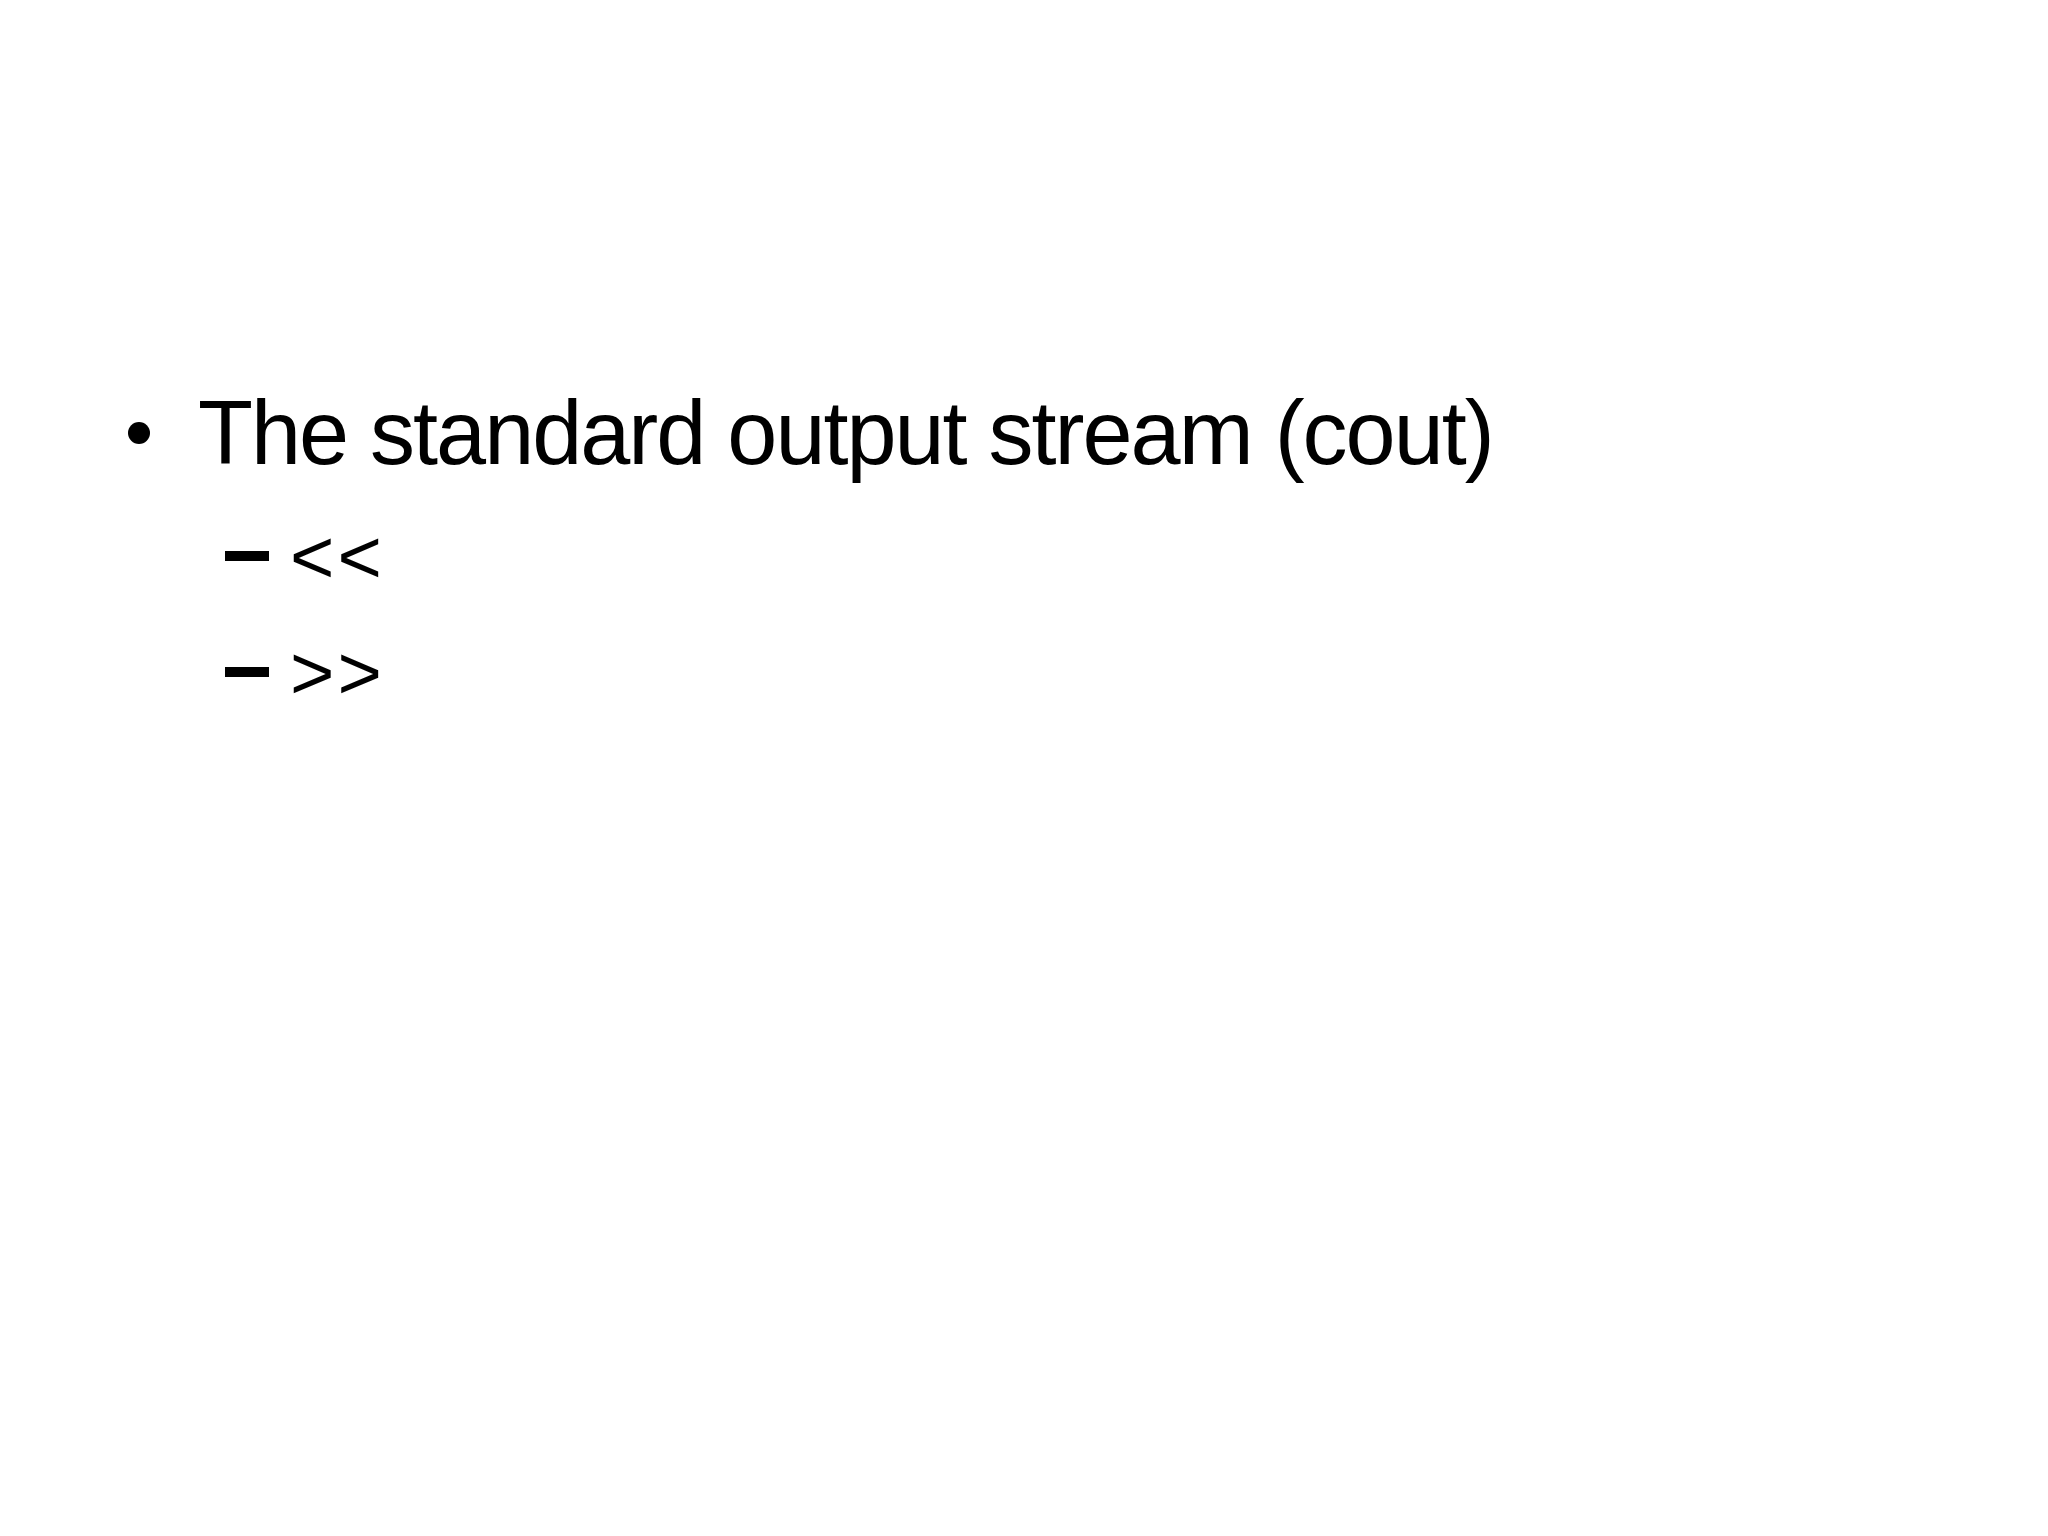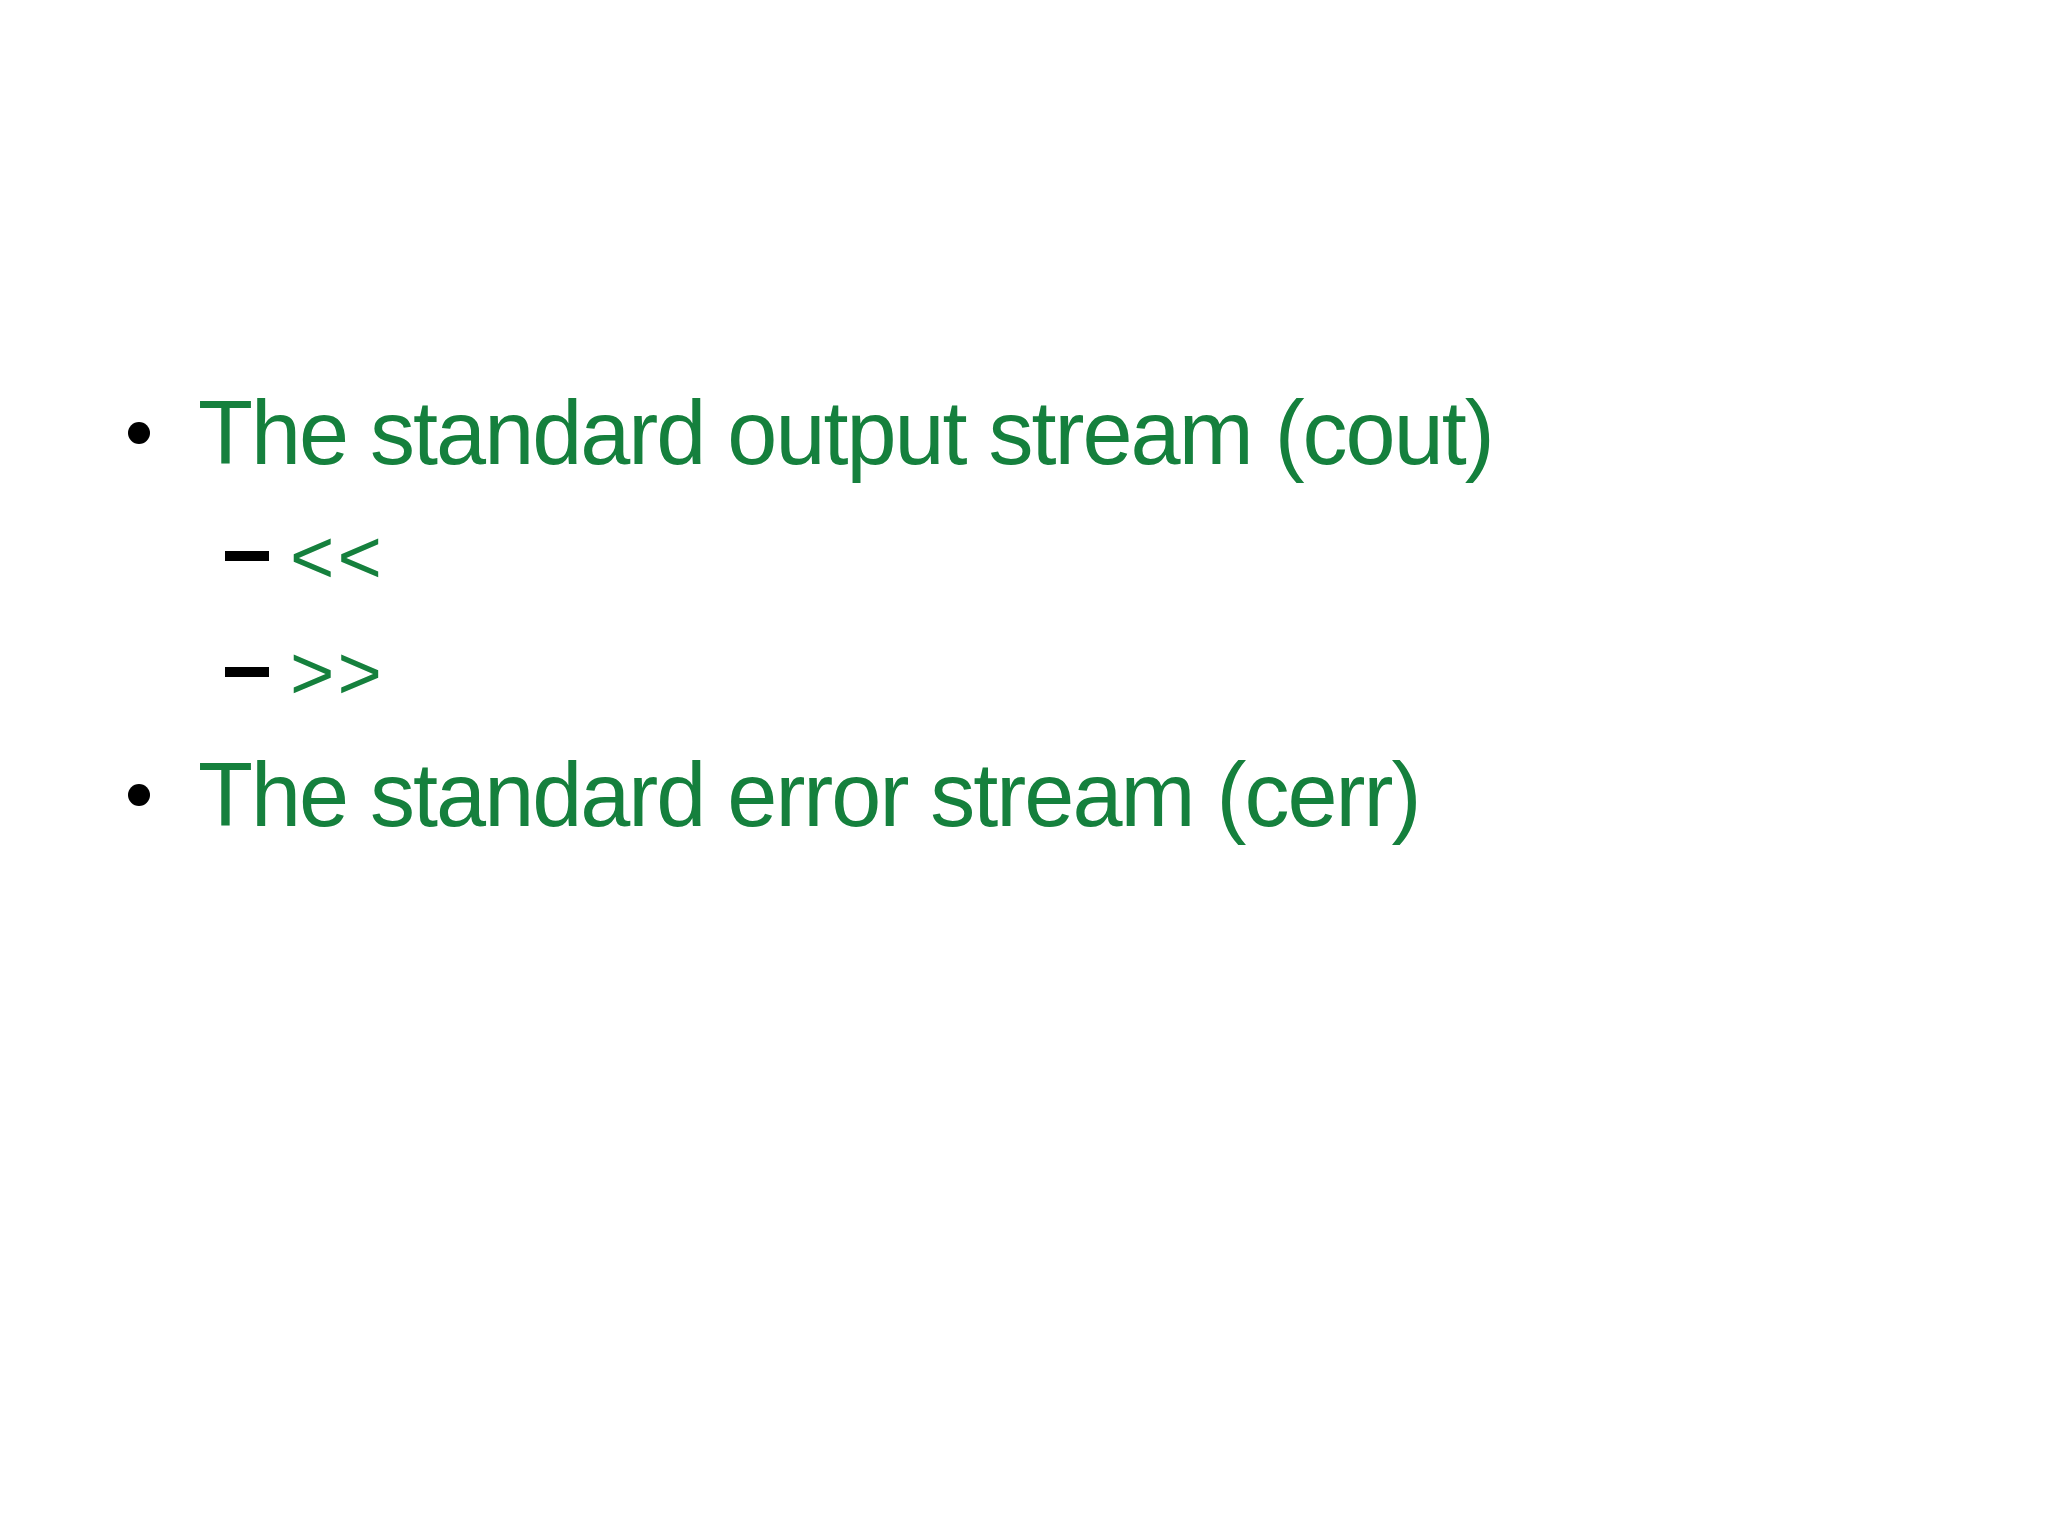--- a/index.html
+++ b/index.html
@@ -7,21 +7,21 @@
     padding: 0;
     background: #ffffff;
   }
   .slide {
     position: relative;
     width: 2048px;
     height: 1536px;
     background: #ffffff;
     overflow: hidden;
     font-family: "Liberation Sans", "DejaVu Sans", sans-serif;
-    color: #15803d;
+    color: #000000;
     border-radius: 7px;
   }
   .content {
     position: absolute;
     left: 0;
     top: 368px;
     width: 2048px;
   }
   .row {
     position: relative;
@@ -79,20 +79,16 @@
       <span class="dash"></span>
       <span class="txt">&lt;&lt;</span>
     </div>
 
 
     <div class="row sub">
       <span class="dash"></span>
       <span class="txt">&gt;&gt;</span>
     </div>
 
-    <div class="row main">
-      <span class="dot"></span>
-      <span class="txt">The standard error stream (cerr)</span>
-    </div>
 
 
   </div>
 </div>
 
 </body></html>

